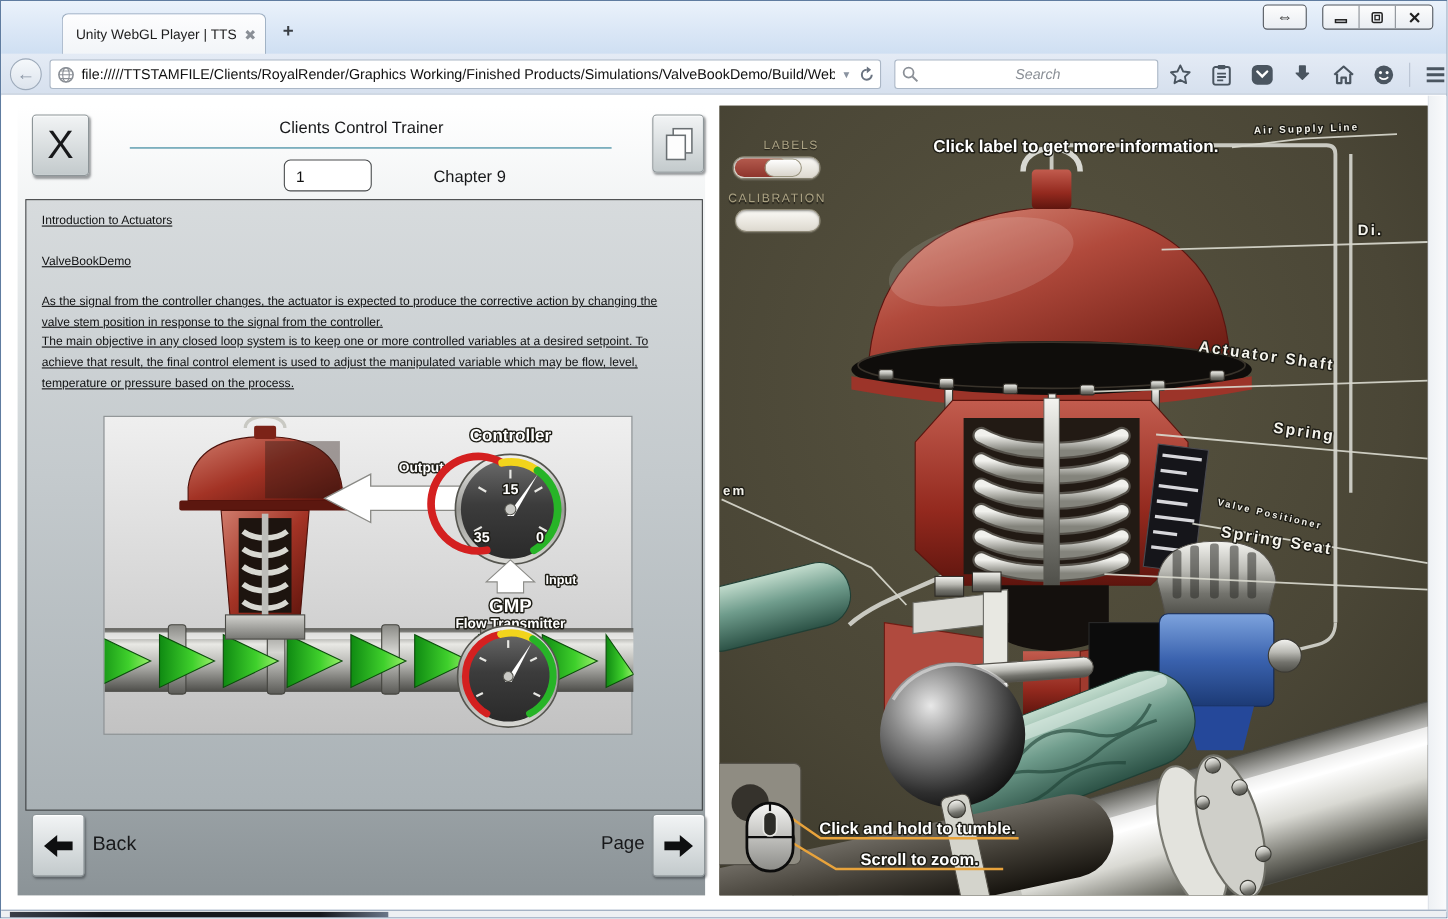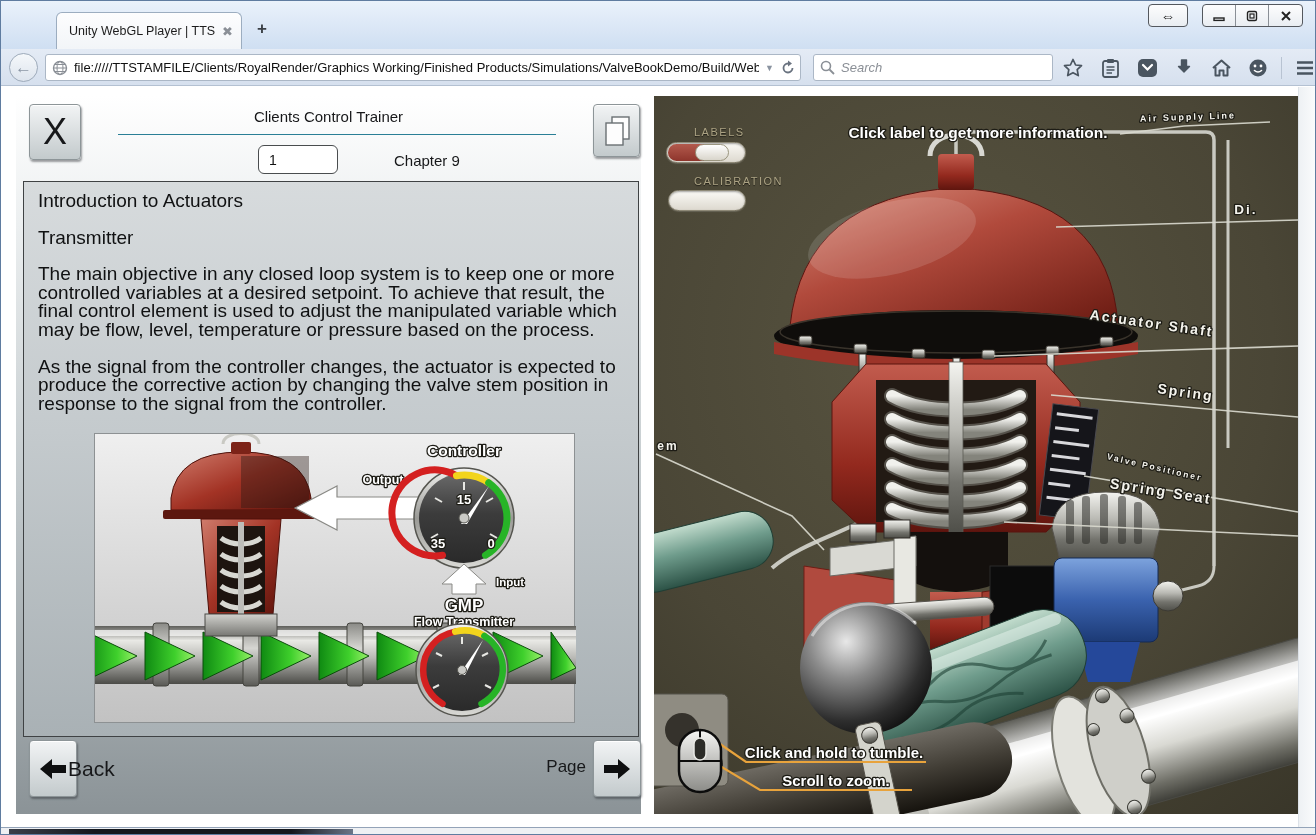--- a/index.html
+++ b/index.html
@@ -30,21 +30,21 @@
     background:linear-gradient(180deg,#e4ebf5,#d6e0ee); border-bottom:1px solid #b4c1d2; }
   .nav-back { position:absolute; left:8px; top:4px; width:29px; height:29px; border-radius:50%;
     background:linear-gradient(180deg,#f5f8fb,#dde4ed); border:1px solid #9daaba; color:#8b96a5;
     font-size:17px; font-weight:bold; text-align:center; line-height:27px; }
   .urlbar { position:absolute; left:44px; top:5px; width:756px; height:27px; background:#fff;
     border:1px solid #abb7c6; border-radius:3px; display:flex; align-items:center; padding:0 4px 0 6px; }
   .url-text { font-size:13px; color:#111; white-space:nowrap; overflow:hidden; flex:1; margin-left:6px; }
   .url-drop { color:#8a93a0; font-size:9px; padding:0 6px; }
   .searchbar { position:absolute; left:812px; top:5px; width:240px; height:27px; background:#fff;
     border:1px solid #abb7c6; border-radius:3px; display:flex; align-items:center; padding:0 6px; }
-  .searchbar input { border:none; outline:none; flex:1; font-size:13px; margin-left:6px; font-family:"Liberation Sans",sans-serif; background:transparent; }
+  .searchbar input { border:none; outline:none; flex:1; font-size:13px; margin-left:6px; font-family:"Liberation Sans",sans-serif; background:transparent;text-align:center; }
   .searchbar input::placeholder { font-style:italic; color:#8a8f96; }
   .toolicons { position:absolute; left:1058px; top:4px; height:29px; display:flex; align-items:center; gap:9px; }
   .ticon { width:28px; height:28px; display:flex; align-items:center; justify-content:center; }
   .tsep { width:1px; height:22px; background:#b8c3d2; }
 
   
   .page { position:absolute; top:86px; left:0; right:0; height:742px; background:#fff; }
   .page-scrollbar { position:absolute; right:0; top:0; bottom:0; width:17px; background:linear-gradient(90deg,#eef1f4,#fafbfc); border-left:1px solid #dde2e8; }
 
   
@@ -58,29 +58,29 @@
   .title-rule { position:absolute; left:102px; top:38px; width:438px; height:0; border-top:1.6px solid #2a7f96; }
   .page-row { position:absolute; left:0; top:48px; width:625px; height:34px; }
   .page-label { position:absolute; left:198px; top:8px; font-size:17px; color:#17181a;margin-left:45px; }
   .page-input { position:absolute; left:242px; top:1px; width:80px; height:29px; border:1.6px solid #4a4d4f;
     border-radius:6px; background:#fff; font-size:14px; padding:0 10px; font-family:"Liberation Sans",sans-serif; color:#111; }
   .chapter-label { position:absolute; left:378px; top:8px; font-size:15px; color:#17181a; }
   .book-pages-btn { position:absolute; left:577px; top:8px; width:47px; height:53px; display:flex; align-items:center; justify-content:center; }
 
   .content-box { position:absolute; left:7px; top:85px; width:616px; height:556px; border:1.6px solid #3f4244;
     background:linear-gradient(180deg,#d7dbdd 0%,#c4cacd 45%,#a9b1b5 100%); padding:10px 14px; overflow:hidden; }
-  .content-box p { font-size:19px; line-height:18.6px; color:#101112; margin-bottom:18px; }
+  .content-box p { font-size:11px; line-height:18.6px; color:#101112; margin-bottom:18px;text-decoration:underline; }
   .figure { position:relative; width:481px; height:290px; margin:20px 0 0 56px; border:1px solid #8d9193;
     background:linear-gradient(180deg,#efefef,#c2c2c2); }
 
   .book-footer { position:absolute; left:0; bottom:14px; width:625px; height:60px; }
   .nav-btn { position:absolute; width:48px; height:57px; display:flex; align-items:center; justify-content:center; }
   .back-btn { left:13px; top:0; }
   .next-btn { right:0px; top:0; }
-  .back-lbl { position:absolute; left:52px; top:17px; font-size:21px; color:#17181a; }
+  .back-lbl { position:absolute; left:68px; top:17px; font-size:18px; color:#17181a; }
   .next-lbl { position:absolute; right:55px; top:17px; font-size:17px; color:#17181a; }
 
   
   .viewport { position:absolute; left:653px; top:9px; width:644px; height:718px; background:#4a4636; overflow:hidden; }
   .viewport svg.scene { position:absolute; left:0; top:0; }
   .toggle-label { position:absolute; font-size:11px; font-weight:normal; letter-spacing:1.5px; color:#aba283; text-shadow:0 1px 1px rgba(0,0,0,.6); }
   .toggle-pill { position:absolute; height:21px; border-radius:11px; background:linear-gradient(180deg,#fbfaf6,#ddd9cf);
     border:1px solid #8f8a78; box-shadow:inset 0 1px 2px rgba(0,0,0,.35), 0 1px 1px rgba(255,255,255,.15); }
   .toggle-pill .on-fill { position:absolute; left:1px; top:1px; bottom:1px; width:58%; border-radius:10px 4px 4px 10px;
     background:linear-gradient(180deg,#b35a4d,#8e352c); }
@@ -213,23 +213,23 @@
       </div>
       <div class="book-pages-btn btn3d">
         <svg width="28" height="32">
           <rect x="9" y="2" width="17" height="22" fill="#fdfdfd" stroke="#6a7073" stroke-width="1.4"></rect>
           <rect x="3" y="8" width="17" height="22" fill="#fdfdfd" stroke="#6a7073" stroke-width="1.4"></rect>
         </svg>
       </div>
 
       <div class="content-box">
         <p>Introduction to Actuators</p>
-        <p>Transmitter</p>
+        <p>ValveBookDemo</p>
+        <p style="margin-bottom:0;">As the signal from the controller changes, the actuator is expected to produce the corrective action by changing the valve stem position in response to the signal from the controller.</p>
         <p>The main objective in any closed loop system is to keep one or more controlled variables at a desired setpoint.  To achieve that result, the final control element is used to adjust the manipulated variable which may be flow, level, temperature or pressure based on the process.</p>
-        <p style="margin-bottom:0;">As the signal from the controller changes, the actuator is expected to produce the corrective action by changing the valve stem position in response to the signal from the controller.</p>
 
         <div class="figure">
           <svg class="scene" width="481" height="290" viewBox="0 0 481 290">
             <defs>
               <linearGradient id="figRed" x1="0" y1="0" x2="1" y2="1">
                 <stop offset="0" stop-color="#d07c6c"></stop>
                   <stop offset=".5" stop-color="#a33325"></stop>
                   <stop offset="1" stop-color="#5e140c"></stop>
               </linearGradient>
               <linearGradient id="figPipe" x1="0" y1="0" x2="0" y2="1">
@@ -596,21 +596,21 @@
           <text class="svgtxt" x="180" y="662" font-size="15" stroke-width="2.2" font-weight="normal">Click and hold to tumble.</text>
           <text class="svgtxt" x="182" y="690" font-size="15" stroke-width="2.2" font-weight="normal">Scroll to zoom.</text>
         </g>
       </svg>
 
       <div class="toggle-label" style="left:40px; top:30px;">LABELS</div>
       <div class="toggle-pill" style="left:12px; top:46px; width:80px;">
         <div class="on-fill"></div>
         <div class="knob" style="left:36%;"></div>
       </div>
-      <div class="toggle-label" style="left:8px; top:79px;margin-left:32px;">CALIBRATION</div>
+      <div class="toggle-label" style="left:8px; top:79px;">CALIBRATION</div>
       <div class="toggle-pill" style="left:14px; top:94px; width:78px;"></div>
     </div>
 
     <div class="page-scrollbar"></div>
   </div>
 
   <div class="bottom-strip">
     <div class="dark"></div>
   </div>
 </div>

